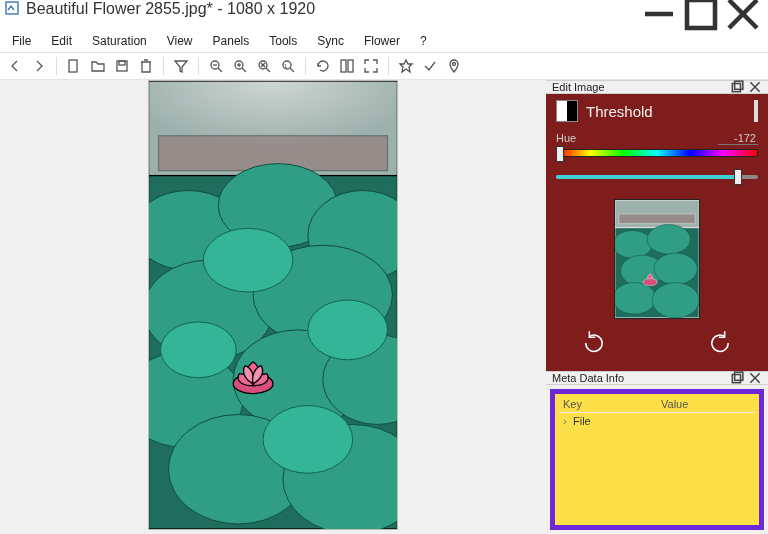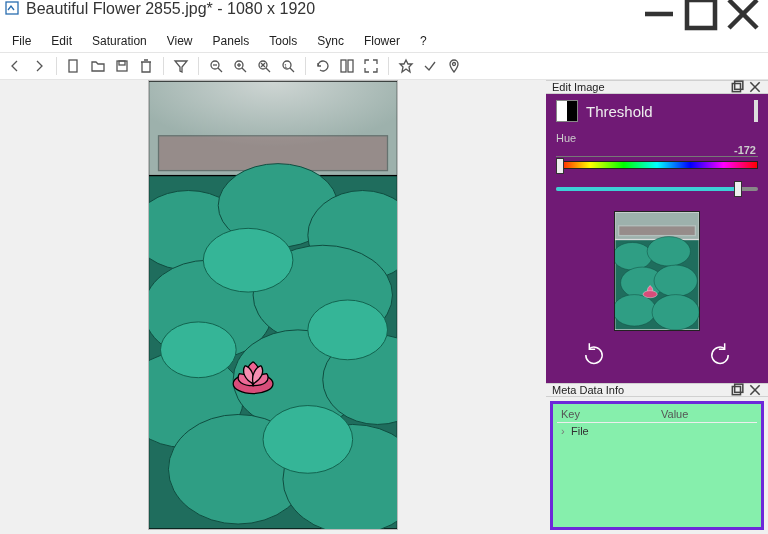--- a/index.html
+++ b/index.html
@@ -24,45 +24,45 @@
 .canvas-area { flex: 1; display: flex; align-items: flex-start; justify-content: center; padding: 0; background: #f0f0f0; overflow: hidden; }
 .image-holder { margin-top: 0; width: 250px; height: 450px; position: relative; border: 1px solid #bbb; background: #8fa8a2; overflow: hidden; }
 .image-holder svg { width: 100%; height: 100%; display: block; }
 
 .right-panels { width: 222px; display: flex; flex-direction: column; background: #f0f0f0; }
 
 .panel-header { height: 14px; background: #f0f0f0; display: flex; align-items: center; padding: 0 6px; font-size: 11px; color: #222; border-top: 1px solid #d0d0d0; border-bottom: 1px solid #d0d0d0; }
 .panel-header .ph-title { flex: 1; }
 .panel-header .ph-btn { width: 14px; height: 14px; margin-left: 4px; color: #444; display: inline-flex; align-items: center; justify-content: center; }
 
-.edit-panel { background: #701a75; color: #ddd; padding: 6px 10px 10px 10px; font-size: 12px; }
+.edit-panel { background: #7f1d1d; color: #ddd; padding: 6px 10px 10px 10px; font-size: 12px; }
 .threshold-head { display: flex; align-items: center; gap: 8px; margin-bottom: 10px; }
 .thresh-icon { width: 22px; height: 22px; background: linear-gradient(to right, #fff 50%, #000 50%); border: 1px solid #888; }
 .thresh-title { font-size: 15px; color: #eee; }
 .vbar { margin-left: auto; width: 4px; height: 22px; background: #ddd; }
 
 .ctrl-row { margin: 8px 0 4px 0; }
-.ctrl-label-line { display: flex; justify-content: space-between; font-size: 11px; color: #ccc; margin-bottom: 4px; flex-direction: column; }
-.ctrl-label-line .val { border-bottom: 1px solid #777; min-width: 40px; text-align: right; padding: 0 2px; font-weight: bold; }
+.ctrl-label-line { display: flex; justify-content: space-between; font-size: 11px; color: #ccc; margin-bottom: 4px; }
+.ctrl-label-line .val { border-bottom: 1px solid #777; min-width: 40px; text-align: right; padding: 0 2px; }
 
 .slider-track { position: relative; height: 14px; }
 .hue-gradient { height: 8px; background: linear-gradient(to right, #ff0000, #ffff00, #00ff00, #00ffff, #0000ff, #ff00ff, #ff0000); border: 1px solid #222; }
 .plain-track { height: 4px; background: #888; border-radius: 2px; position: relative; top: 4px; }
 .plain-track .fill { height: 4px; background: #3dd0d7; border-radius: 2px; }
 .thumb { position: absolute; top: -2px; width: 8px; height: 16px; background: #eee; border: 1px solid #333; transform: translateX(-50%); }
 .hue-thumb { top: -3px; }
 
 .preview-box { width: 86px; height: 120px; margin: 14px auto 10px auto; background: #5a7a72; border: 1px solid #222; overflow: hidden; }
 .preview-box svg { width: 100%; height: 100%; }
 
 .rotate-row { display: flex; justify-content: space-between; padding: 0 24px 4px 24px; }
 .rotate-btn { width: 28px; height: 28px; color: #fff; }
 .rotate-btn svg { width: 28px; height: 28px; }
 
-.meta-panel { background: #86efac; border: 3px solid #6d28d9; margin: 4px; padding: 4px; font-size: 11px; flex: 1; }
+.meta-panel { background: #fde047; border: 5px solid #6d28d9; margin: 4px; padding: 4px; font-size: 11px; flex: 1; }
 .meta-head { display: flex; color: #555; border-bottom: 1px solid #eee; padding-bottom: 2px; }
 .meta-head .col { flex: 1; padding: 0 4px; }
 .meta-row { display: flex; padding: 2px 4px; color: #333; }
 .meta-row .exp { width: 10px; color: #777; }
 
 svg { stroke: currentColor; fill: none; stroke-width: 1.3; }
 </style>
 </head>
 <body>
 

